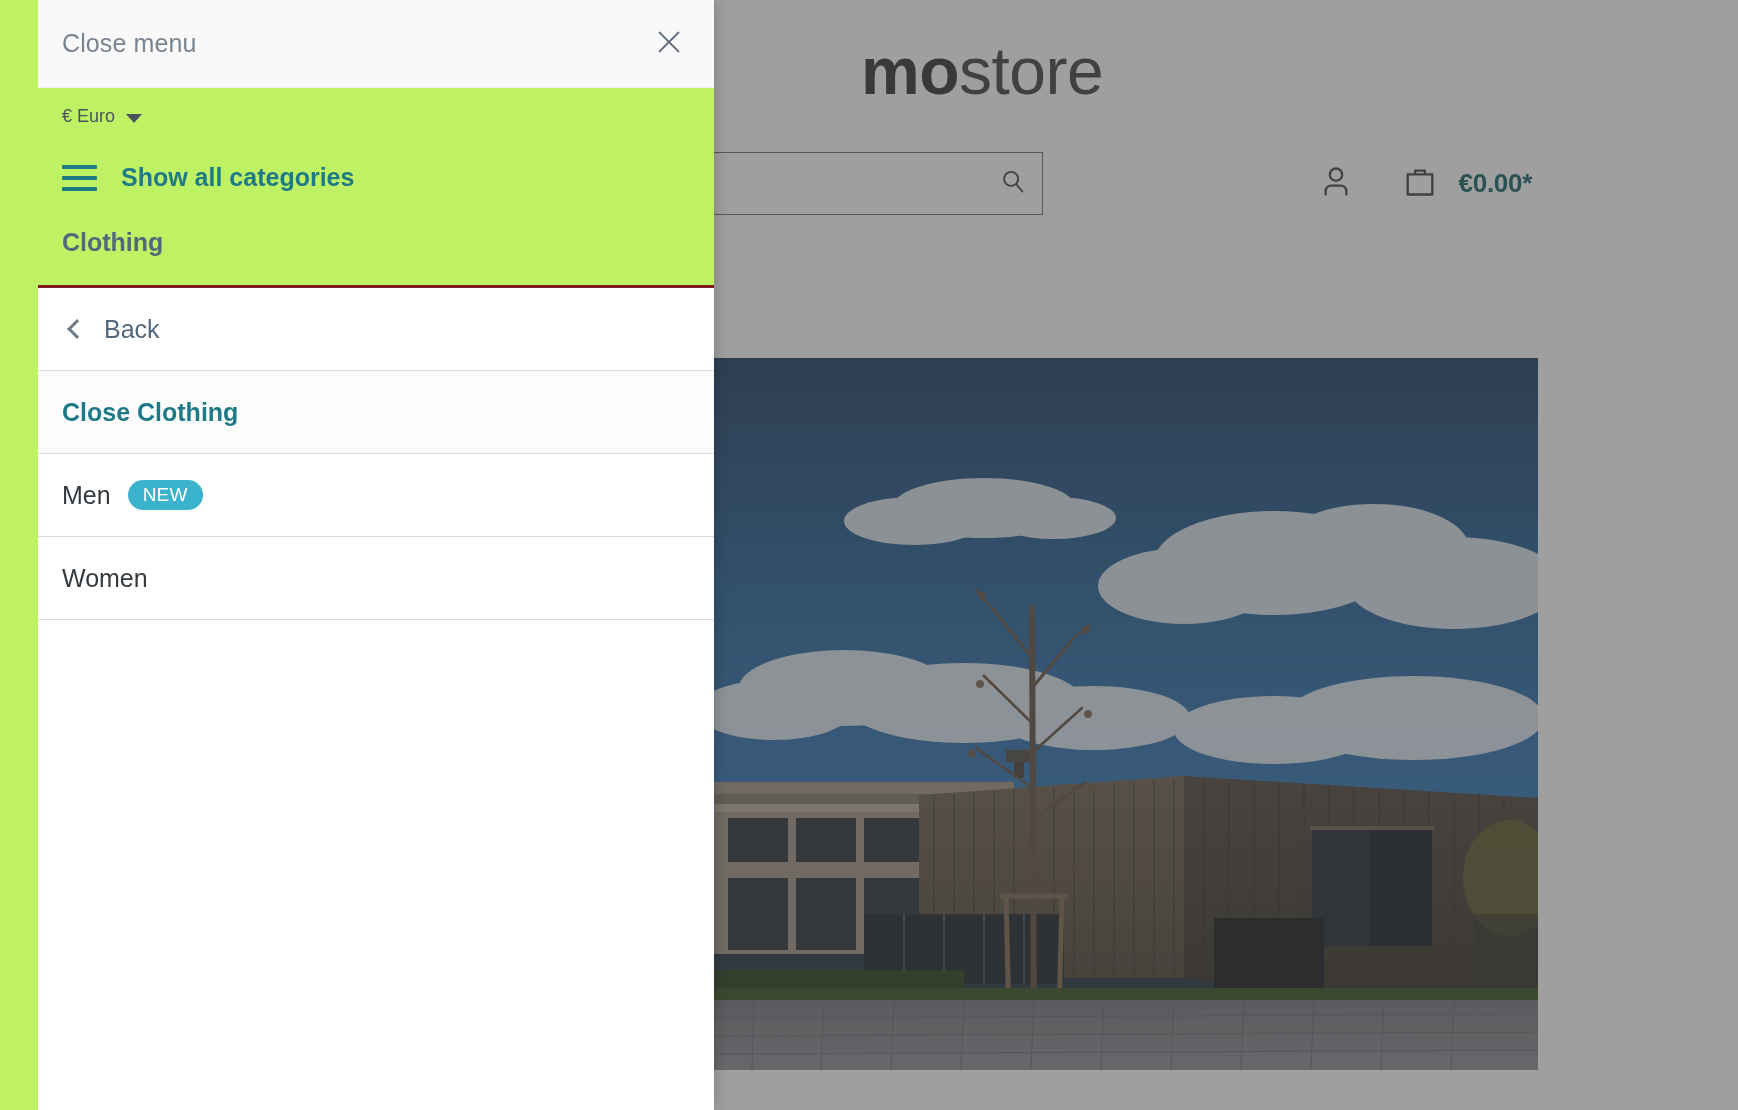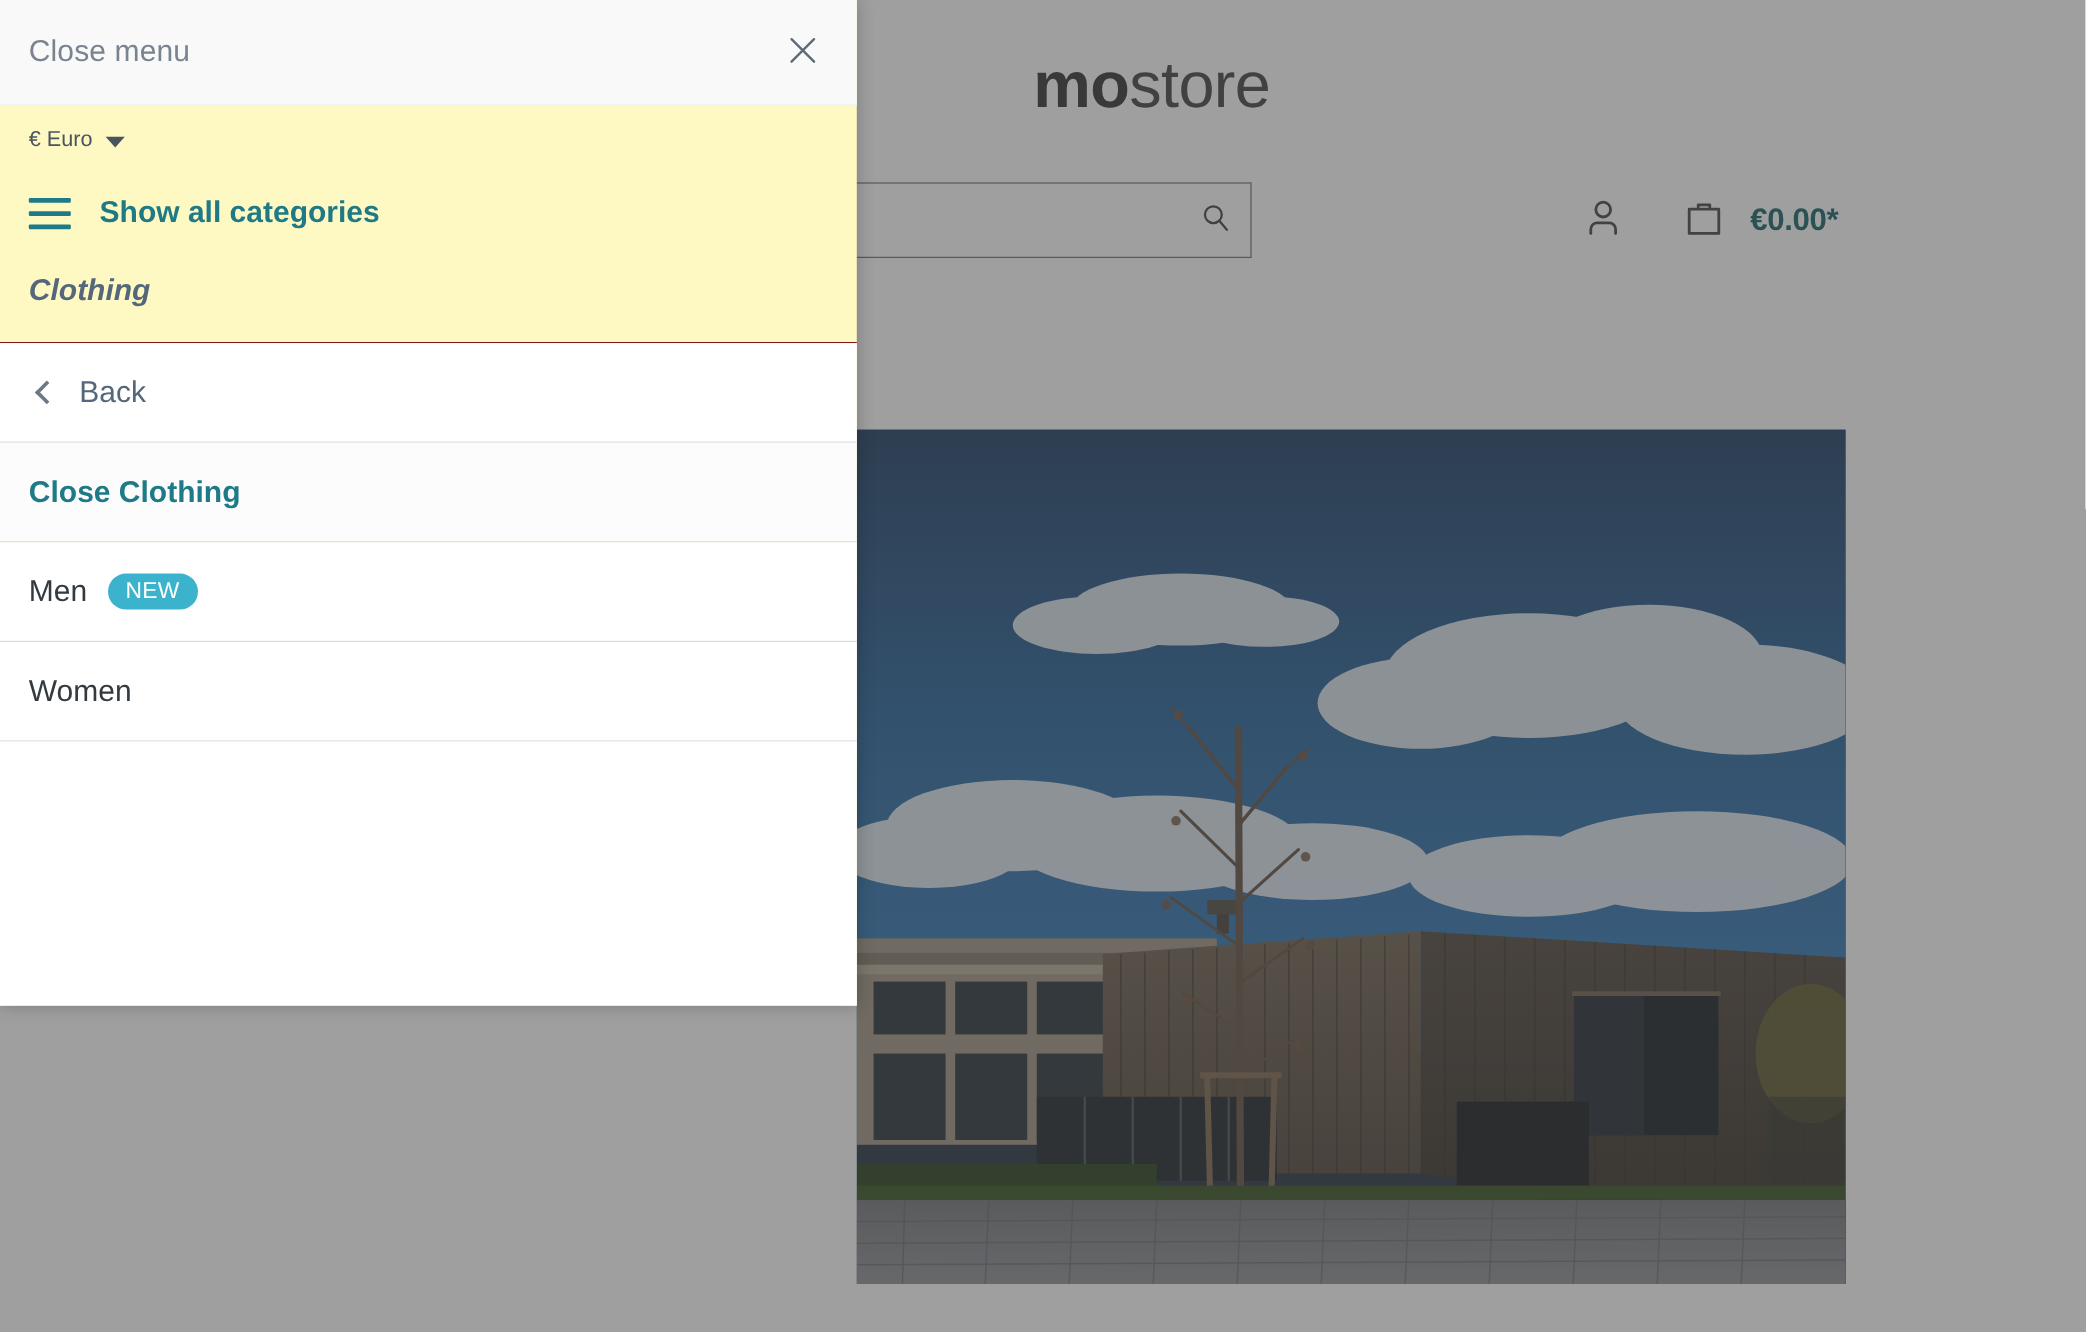--- a/index.html
+++ b/index.html
@@ -30,21 +30,21 @@
     left: 0; top: 0;
     width: 1738px;
     height: 266px;
     background: #ffffff;
   }
 
   .logo {
     position: absolute;
     left: 861px;
     top: 38px;
-    font-size: 54px;
+    font-size: 66px;
     line-height: 66px;
     color: #2b2b2b;
     letter-spacing: -0.5px;
     white-space: nowrap;
     font-family: "Liberation Sans", sans-serif;
   }
   .logo .logo-bold { font-weight: 700; }
   .logo .logo-light { font-weight: 400; color: #3b3b3b; }
 
   .search-wrap {
@@ -116,26 +116,27 @@
     inset: 0;
     background: rgba(70,70,70,0.52);
     pointer-events: none;
   }
 
   
   .offcanvas {
     position: absolute;
     left: 0; top: 0;
     width: 714px;
-    height: 838px;
-    background: #fef9c3;
+    height: 1110px;
+    background: #bef264;
     z-index: 20;
     box-shadow: 0 0 14px rgba(0,0,0,0.22);
     display: flex;
     flex-direction: column;
+    padding-left: 38px;
   }
 
   .oc-header {
     height: 88px;
     min-height: 88px;
     background: #f9f9f9;
     border-bottom: 1px solid #eceef0;
     display: flex;
     align-items: center;
     justify-content: space-between;
@@ -192,22 +193,21 @@
     background: #1e7a86; border-radius: 1px;
   }
   .show-all-label {
     font-size: 25px;
     color: #1e7a86;
     font-weight: 700;
   }
 
   .cat-title-row {
     padding: 10px 24px 28px 24px;
-    border-bottom: 1px solid #7f1d1d;
-    font-style: italic;
+    border-bottom: 3px solid #7f1d1d;
   }
   .cat-title {
     font-size: 25px;
     font-weight: 700;
     color: #55677a;
   }
 
   .nav-list { list-style: none; }
   .nav-item {
     border-bottom: 1px solid #d7dbdf;

